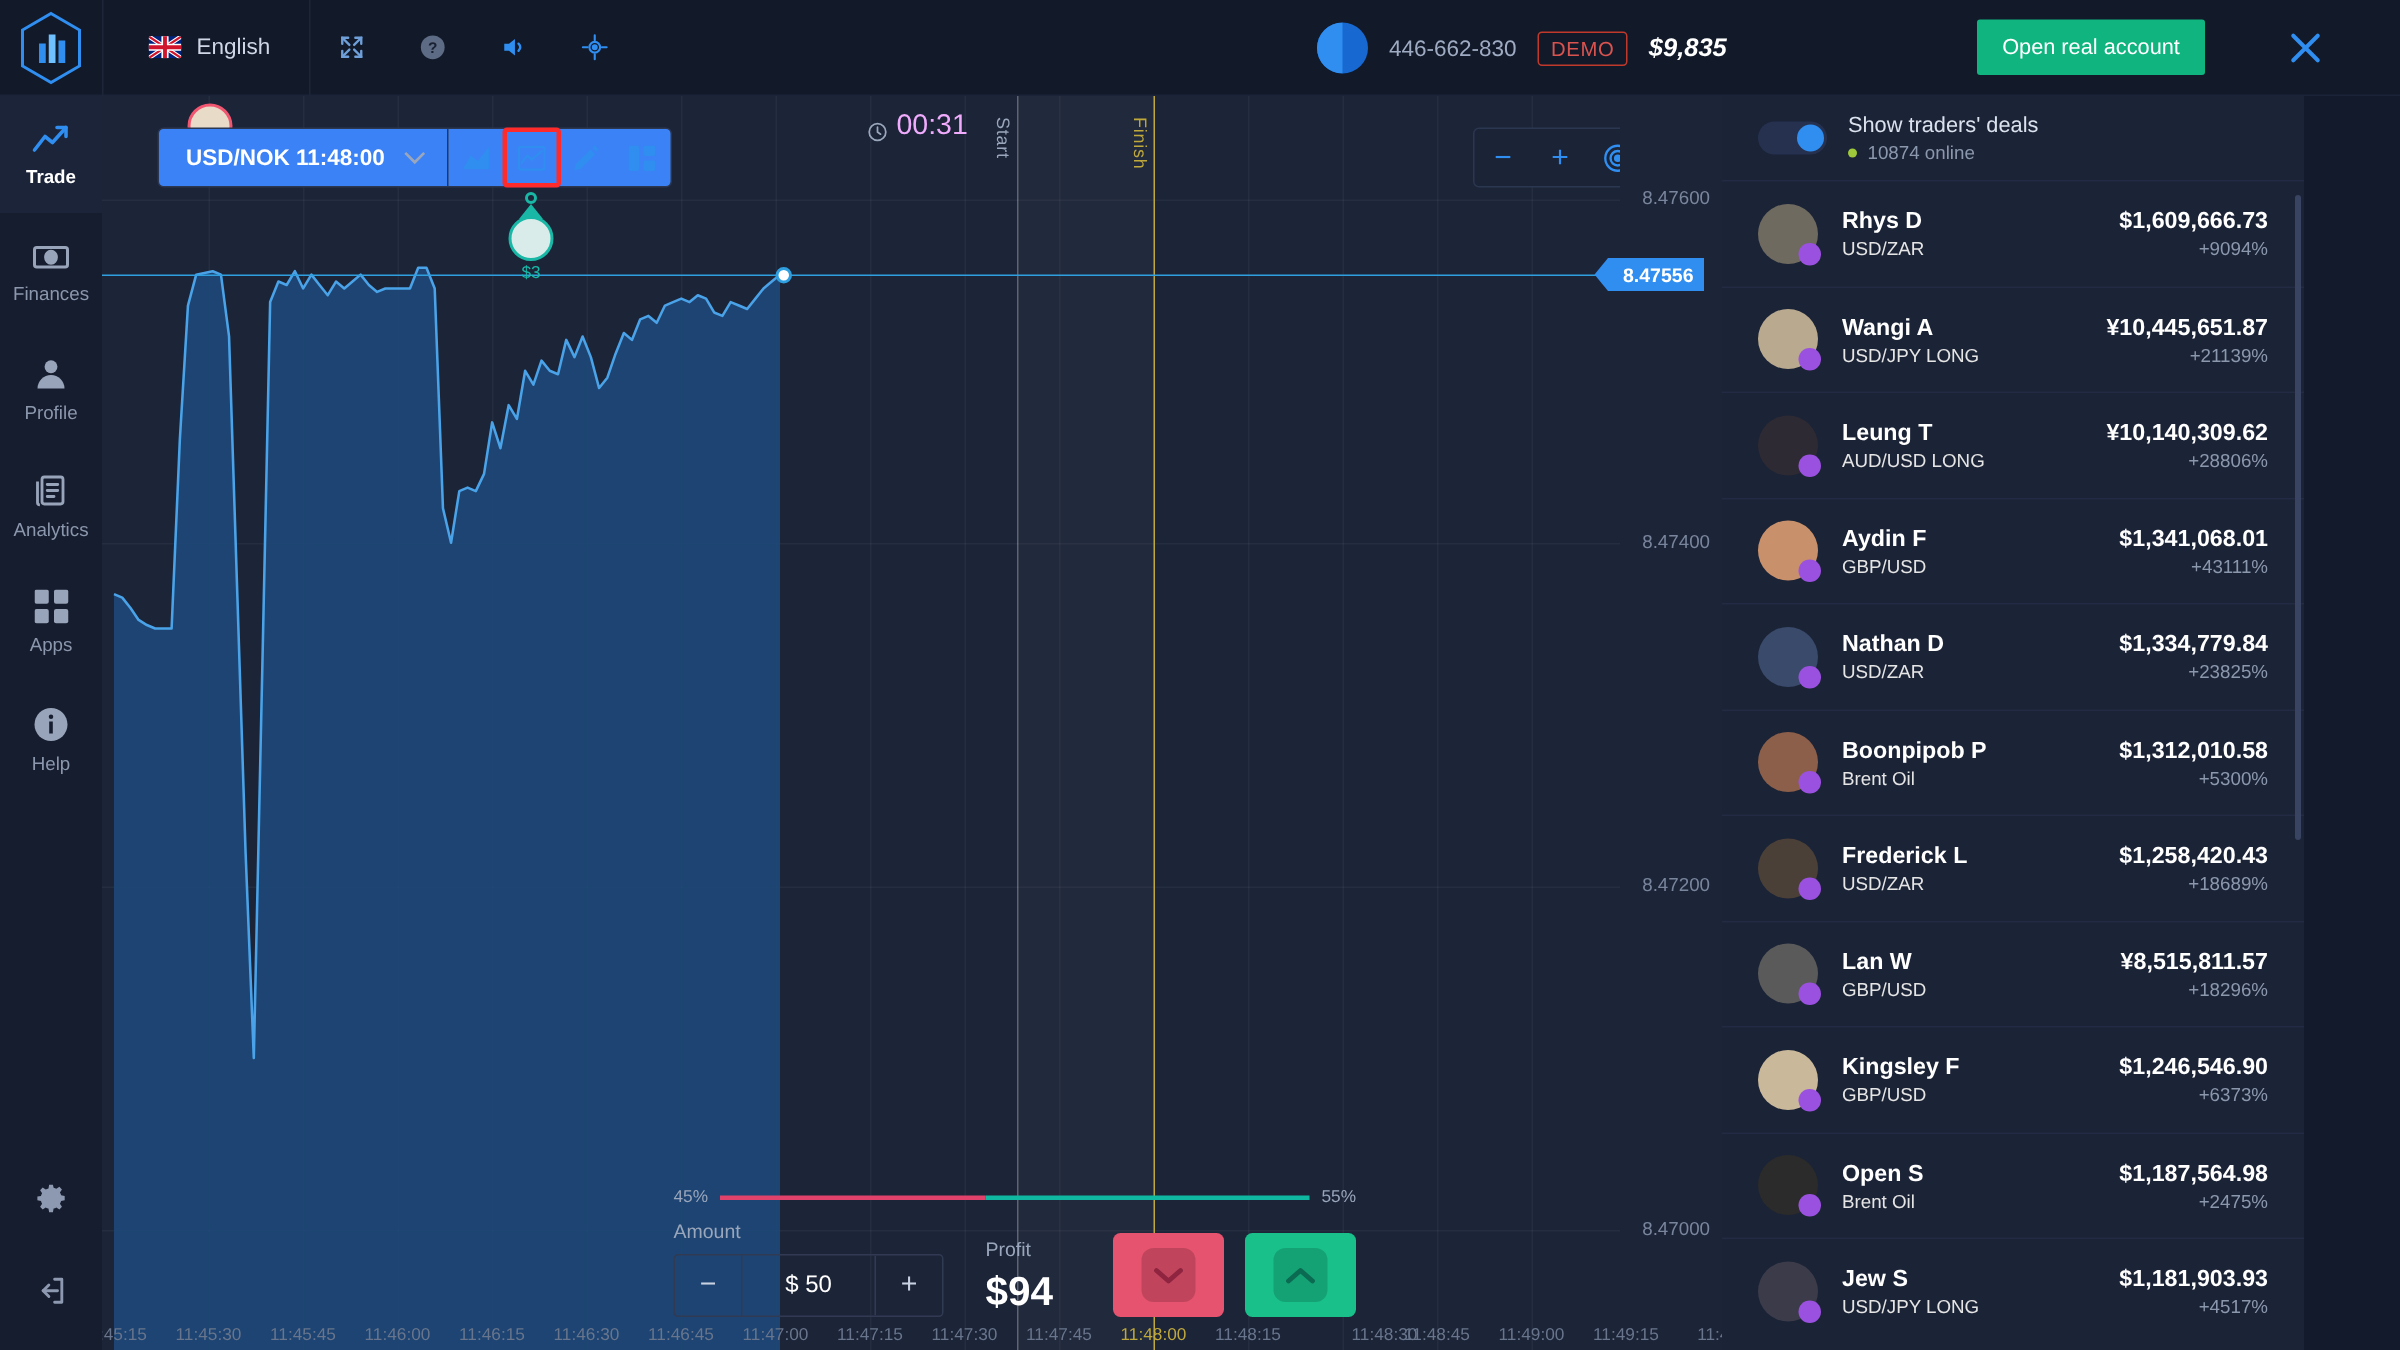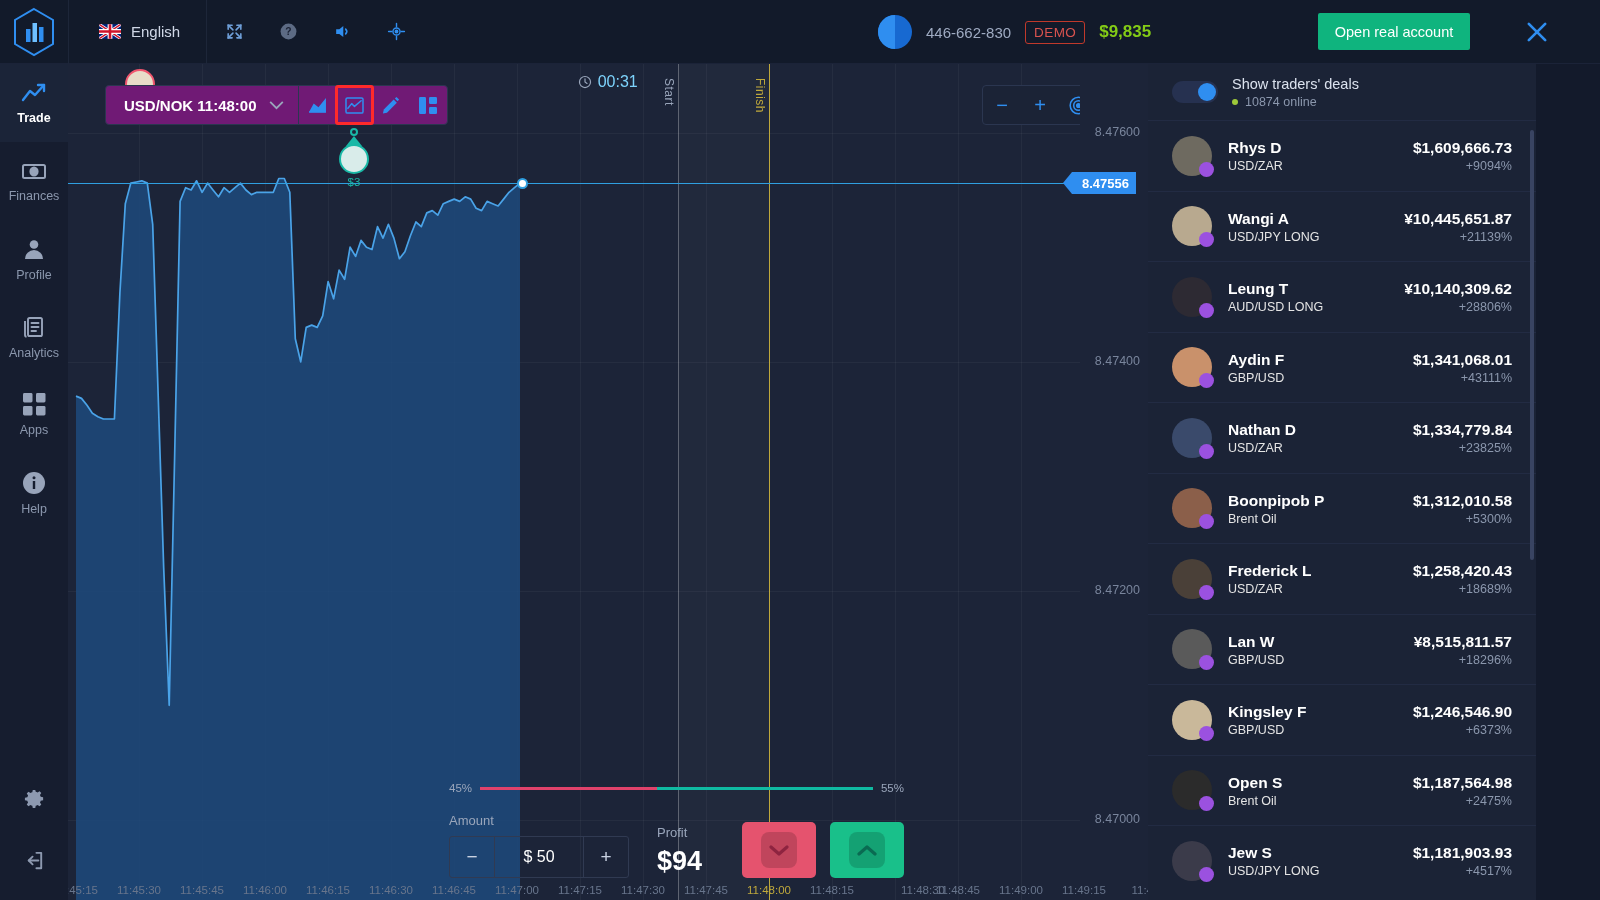--- a/index.html
+++ b/index.html
@@ -19,21 +19,21 @@
   .sep{ width:1px; height:64px; background:#1d2639; }
   .topicons{ display:flex; align-items:center; }
   .ticon{ width:54px; height:64px; display:flex; align-items:center; justify-content:center; }
   .livechat{ display:flex; align-items:center; gap:9px; padding-left:10px; padding-right:22px; height:64px; }
   .livechat span{ font-size:15px; color:#cfd7e6; }
   .acct{ position:absolute; left:878px; top:0; height:64px; display:flex; align-items:center; gap:14px; }
   .avatar-top{ width:34px; height:34px; border-radius:50%; background:#1769d1; position:relative; overflow:hidden;}
   .avatar-top:after{ content:""; position:absolute; left:0; top:0; width:50%; height:100%; background:#2f8ef0;}
   .acct-id{ font-size:15px; color:#9fabc2; }
   .demo{ border:1px solid #c0392b; color:#d9534f; font-size:13.5px; padding:3px 8px; border-radius:3px; letter-spacing:.4px;}
-  .balance{ font-size:17px; font-weight:bold; color:#84cc16; }
+  .balance{ font-size:17px; font-weight:bold; color:#ffffff;font-style:italic; }
   .openreal{ position:absolute; left:1318px; top:13px; width:152px; height:37px; background:#0fb47e;
     border:none; border-radius:2px; color:#fff; font-size:14.5px; font-family:inherit; cursor:pointer; }
   .closex{ position:absolute; left:1523px; top:18px; width:28px; height:28px; cursor:pointer; }
 
   
   .leftrail{ position:absolute; left:0; top:64px; width:68px; height:841px; background:#161d2f; z-index:20;}
   .rail-item{ height:78px; display:flex; flex-direction:column; align-items:center; justify-content:center; gap:7px; cursor:pointer;}
   .rail-item.active{ background:#1b2438; }
   .rail-item .lbl{ font-size:12.5px; color:#8b97ad; }
   .rail-item.active .lbl{ color:#fff; font-weight:bold; }
@@ -51,25 +51,25 @@
   .chartwrap{ position:absolute; left:68px; top:64px; width:1080px; height:836px; background:#1c2438; overflow:hidden;}
   .grid{ position:absolute; inset:0; }
   .gl-v{ position:absolute; top:0; bottom:0; width:1px; background:rgba(255,255,255,.045); }
   .gl-h{ position:absolute; left:0; right:0; height:1px; background:rgba(255,255,255,.045); }
   .expiry-band{ position:absolute; top:0; bottom:0; background:rgba(255,255,255,.022); }
   .startline{ position:absolute; top:0; bottom:0; width:1px; background:rgba(255,255,255,.28);}
   .finishline{ position:absolute; top:0; bottom:0; width:1px; background:#bfa83c;}
   .vlabel{ position:absolute; font-size:12px; writing-mode:vertical-rl; letter-spacing:.5px;}
   .priceline{ position:absolute; left:0; right:0; height:1px; background:#2f9fe0; }
   .pricedot{ position:absolute; width:11px; height:11px; border-radius:50%; background:#fff; border:2px solid #2f9fe0;}
-  .timerbox{ position:absolute; display:flex; align-items:center; gap:6px; font-size:16px; color:#7dd3fc;}
+  .timerbox{ position:absolute; display:flex; align-items:flex-end; gap:6px; font-size:19px; color:#f0abfc;}
 
   
   .ctoolbar{ position:absolute; left:37px; top:21px; height:40px; display:flex; align-items:center;
-    background:#701a75; border:1px solid #2b3650; border-radius:4px; z-index:8;}
+    background:#3b82f6; border:1px solid #2b3650; border-radius:4px; z-index:8;}
   .asset-sel{ display:flex; align-items:center; gap:12px; padding:0 14px 0 18px; height:38px; cursor:pointer;}
   .asset-name{ font-size:15px; font-weight:bold; color:#fff; white-space:nowrap;}
   .tb-div{ width:1px; height:38px; background:#2b3650;}
   .tb-btn{ width:37px; height:38px; display:flex; align-items:center; justify-content:center; cursor:pointer; position:relative;}
   .tb-btn.hl{ outline:3px solid #ff2a2a; outline-offset:-2px; border-radius:2px; }
   .zoombox{ position:absolute; right:50px; top:21px; height:40px; display:flex; align-items:center;
     background:#1b2336; border:1px solid #2b3650; border-radius:4px; z-index:8;}
   .zb{ width:38px; height:38px; display:flex; align-items:center; justify-content:center; cursor:pointer;
     color:#2f8ef0; font-size:20px;}
 
@@ -87,21 +87,21 @@
   .xt{ position:absolute; bottom:4px; font-size:11.5px; color:#68758c; transform:translateX(-50%); white-space:nowrap;}
   .xt.hl{ color:#bfa83c; }
 
   
   .marker{ position:absolute; transform:translate(-50%,0); text-align:center; }
   .mk-pin{ width:30px; height:30px; border-radius:50%; border:2px solid; position:relative; overflow:hidden;}
   .mk-amt{ font-size:11.5px; margin-top:2px; }
 
   
   .tradepanel{ position:absolute; left:381px; bottom:22px; width:455px; z-index:12;}
-  .payout{ display:flex; align-items:center; gap:8px; margin-bottom:19px;}
+  .payout{ display:flex; align-items:center; gap:8px; margin-bottom:9px;}
   .pct{ font-size:11.5px; color:#9aa6bb; }
   .bar{ flex:1; height:3px; display:flex; }
   .bar .red{ background:#e0426b; }
   .bar .grn{ background:#0fb9a1; }
   .tp-row{ display:flex; align-items:flex-end; gap:0;}
   .tp-col{ margin-right:28px; }
   .tp-lbl{ font-size:13px; color:#9aa6bb; margin-bottom:8px;}
   .stepper{ display:flex; width:180px; height:42px; border:1px solid #303a52; border-radius:3px; overflow:hidden;}
   .st-btn{ width:44px; display:flex; align-items:center; justify-content:center; color:#c9d2e2; font-size:19px; cursor:pointer;}
   .st-val{ flex:1; display:flex; align-items:center; justify-content:center; font-size:16px; color:#fff;

